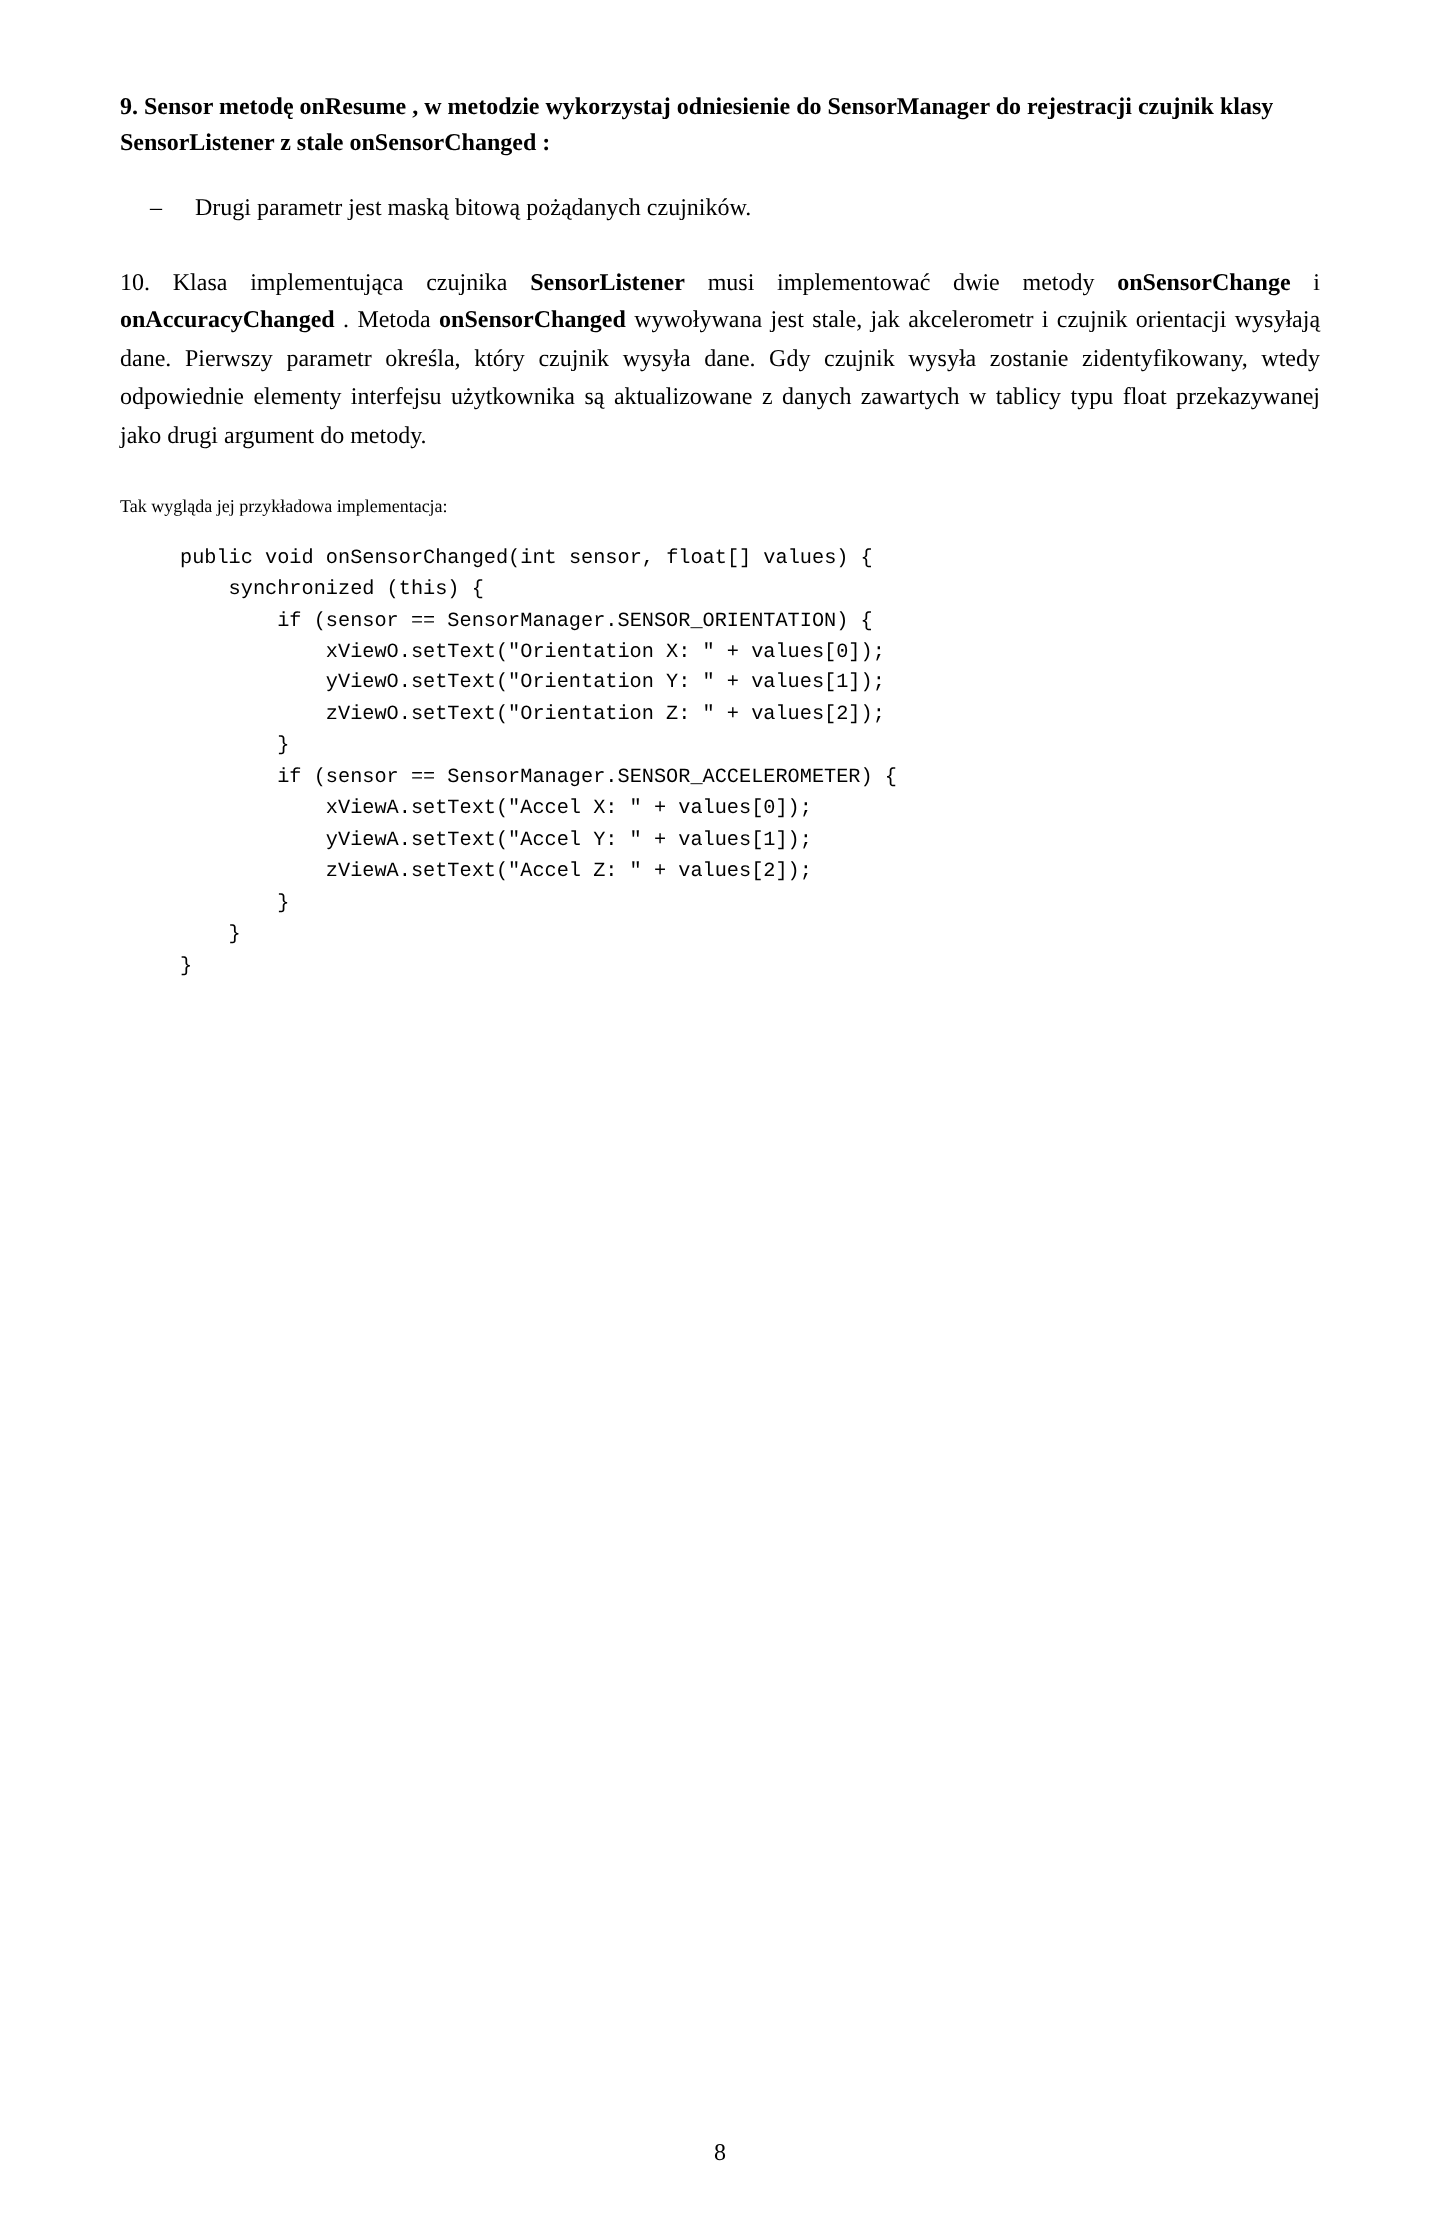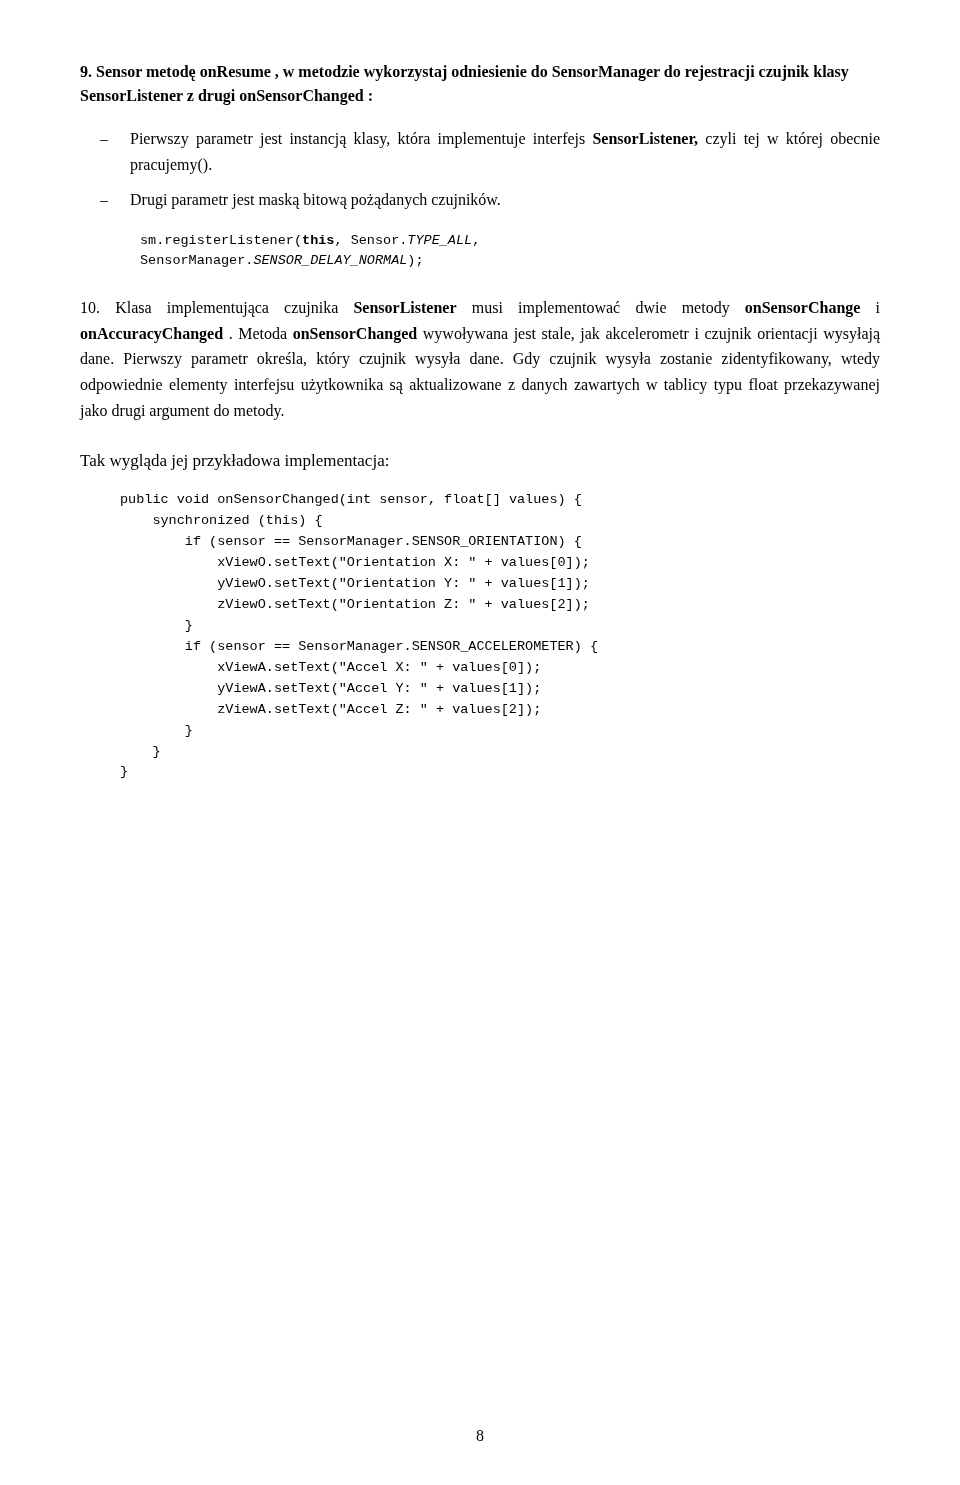--- a/index.html
+++ b/index.html
@@ -98,21 +98,21 @@
       transform: translateX(-50%);
       font-size: 16px;
       color: #000;
     }
 
     .section-10 {
       margin-top: 10px;
     }
 
     .example-heading {
-      font-size: 17px;
+      font-size: 12px;
       margin: 24px 0 16px 0;
     }
 
     .full-code-block {
       font-family: "Courier New", Courier, monospace;
       font-size: 13.5px;
       line-height: 1.55;
       margin: 0 0 0 40px;
       white-space: pre;
     }
@@ -124,36 +124,31 @@
 
   <div class="numbered-item sub-section">
     <p class="section-heading">
       <span>9.</span>
       <span> Sensor metodę </span>
       <span class="inline-bold">onResume</span>
       <span>, w metodzie wykorzystaj odniesienie do </span>
       <span class="inline-bold">SensorManager</span>
       <span> do rejestracji czujnik klasy </span>
       <span class="inline-bold">SensorListener</span>
-      <span> z drugi </span>
+      <span> z stale </span>
       <span class="inline-bold">onSensorChanged</span>
       <span>:</span>
     </p>
 
     <ul class="bullet-list">
       <li>
-        <span>Pierwszy parametr jest instancją klasy, która implementuje interfejs <span class="inline-bold">SensorListener,</span> czyli tej w której obecnie pracujemy().</span>
-      </li>
-      <li>
         <span>Drugi parametr jest maską bitową pożądanych czujników.</span>
       </li>
     </ul>
 
-    <div class="code-block"><span>sm.registerListener(</span><span class="kw">this</span><span>, Sensor.</span><span class="italic">TYPE_ALL</span><span>,
-SensorManager.</span><span class="italic">SENSOR_DELAY_NORMAL</span><span>);</span></div>
   </div>
 
   <div class="numbered-item section-10">
     <p class="body-text">
       <span class="section-number">10.</span>
       <span> Klasa implementująca czujnika </span>
       <span class="inline-bold">SensorListener</span>
       <span> musi implementować dwie metody </span>
       <span class="inline-bold">onSensorChange</span>
       <span> i </span>

